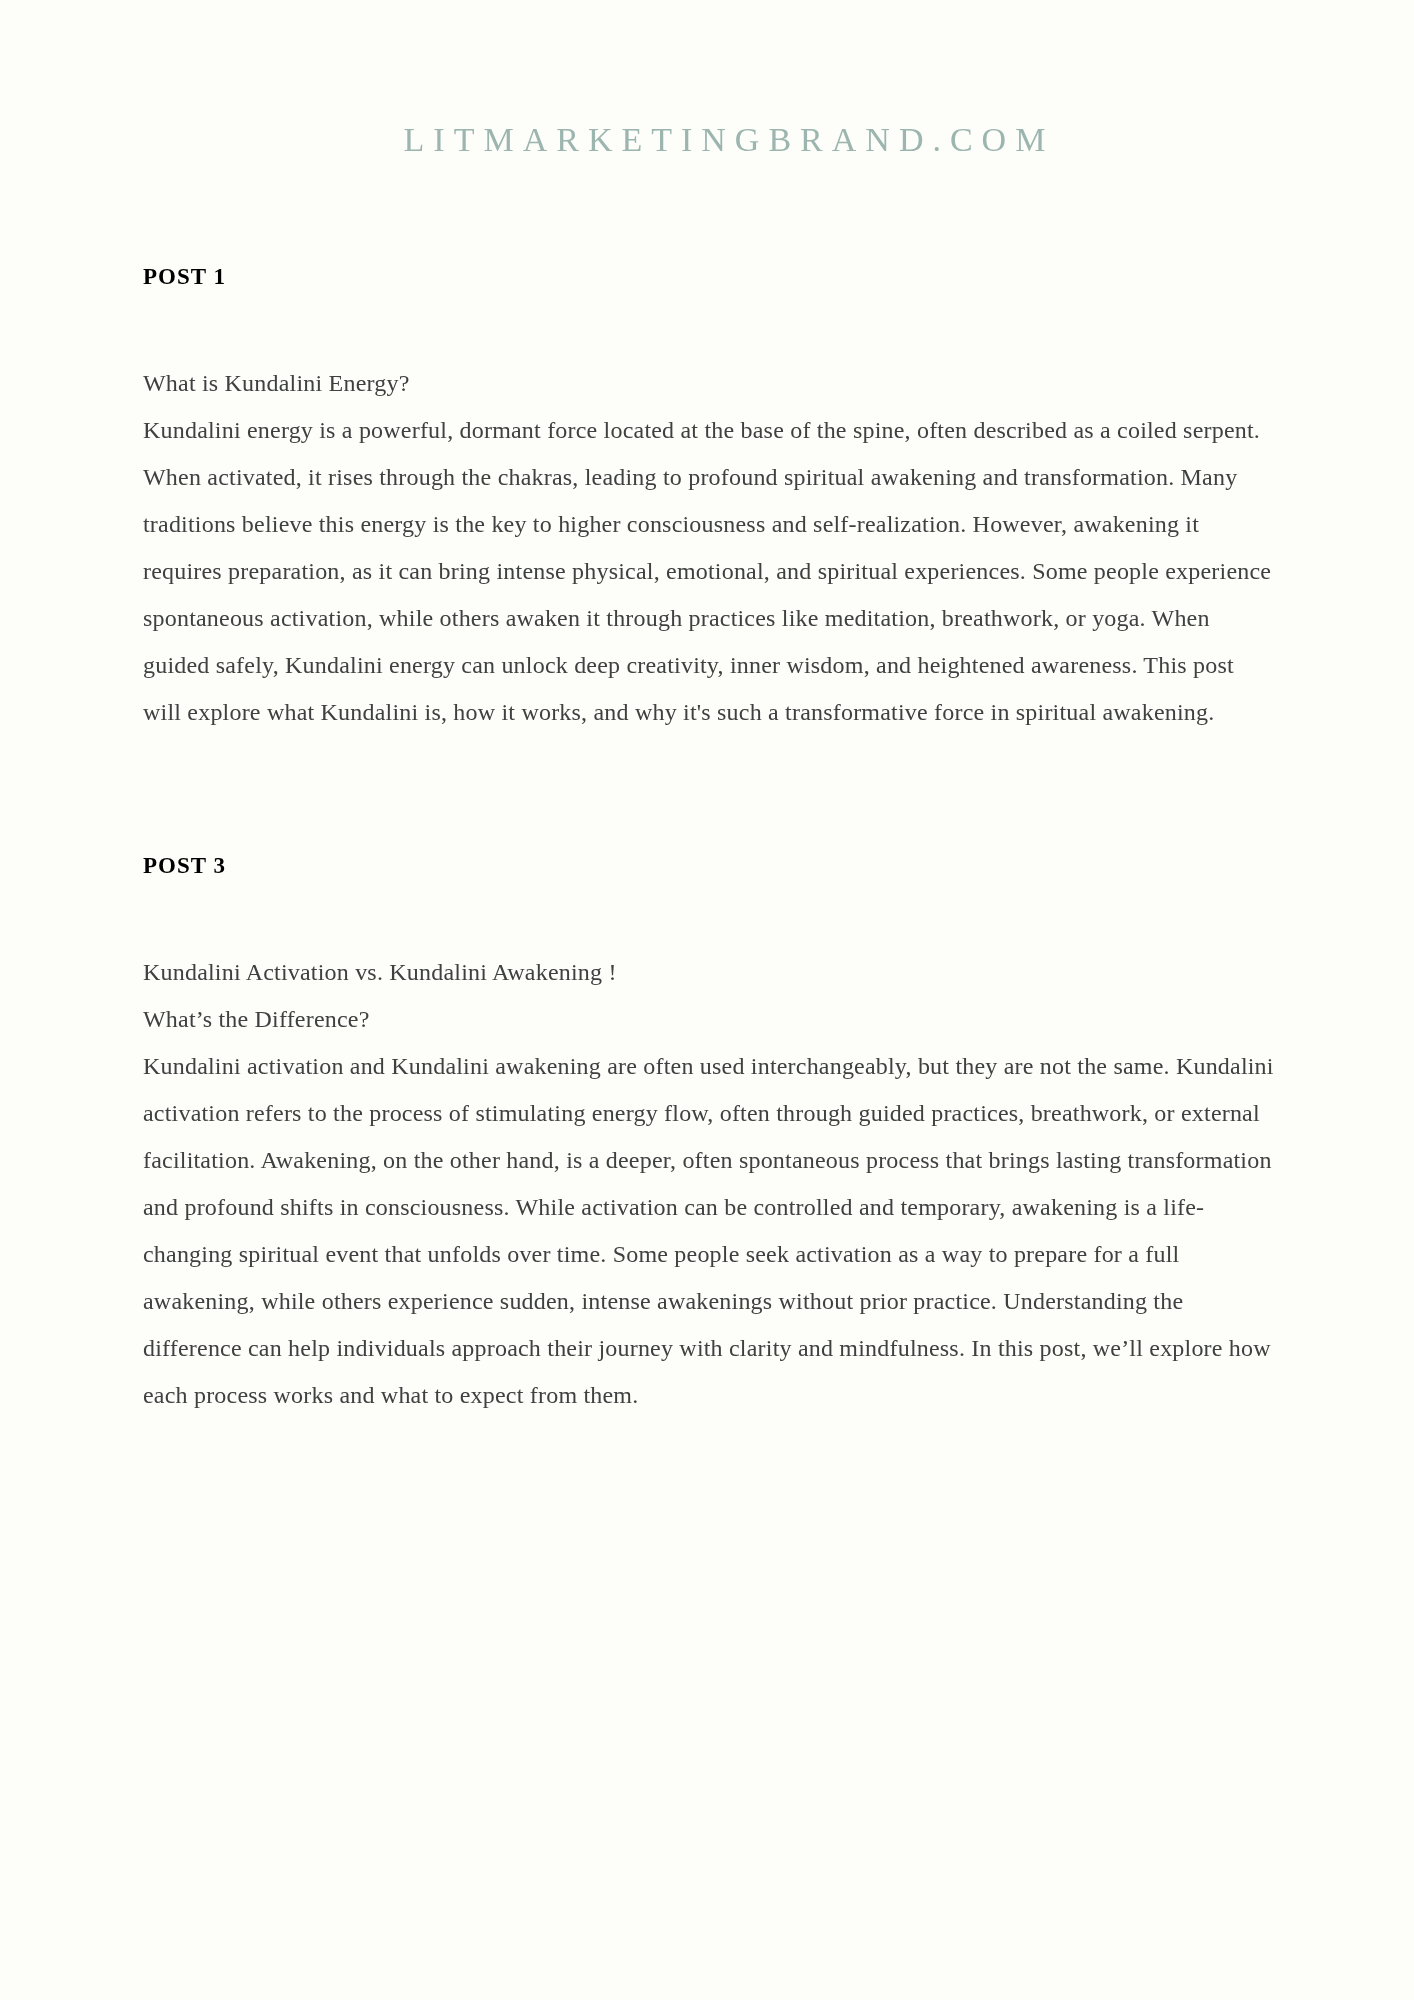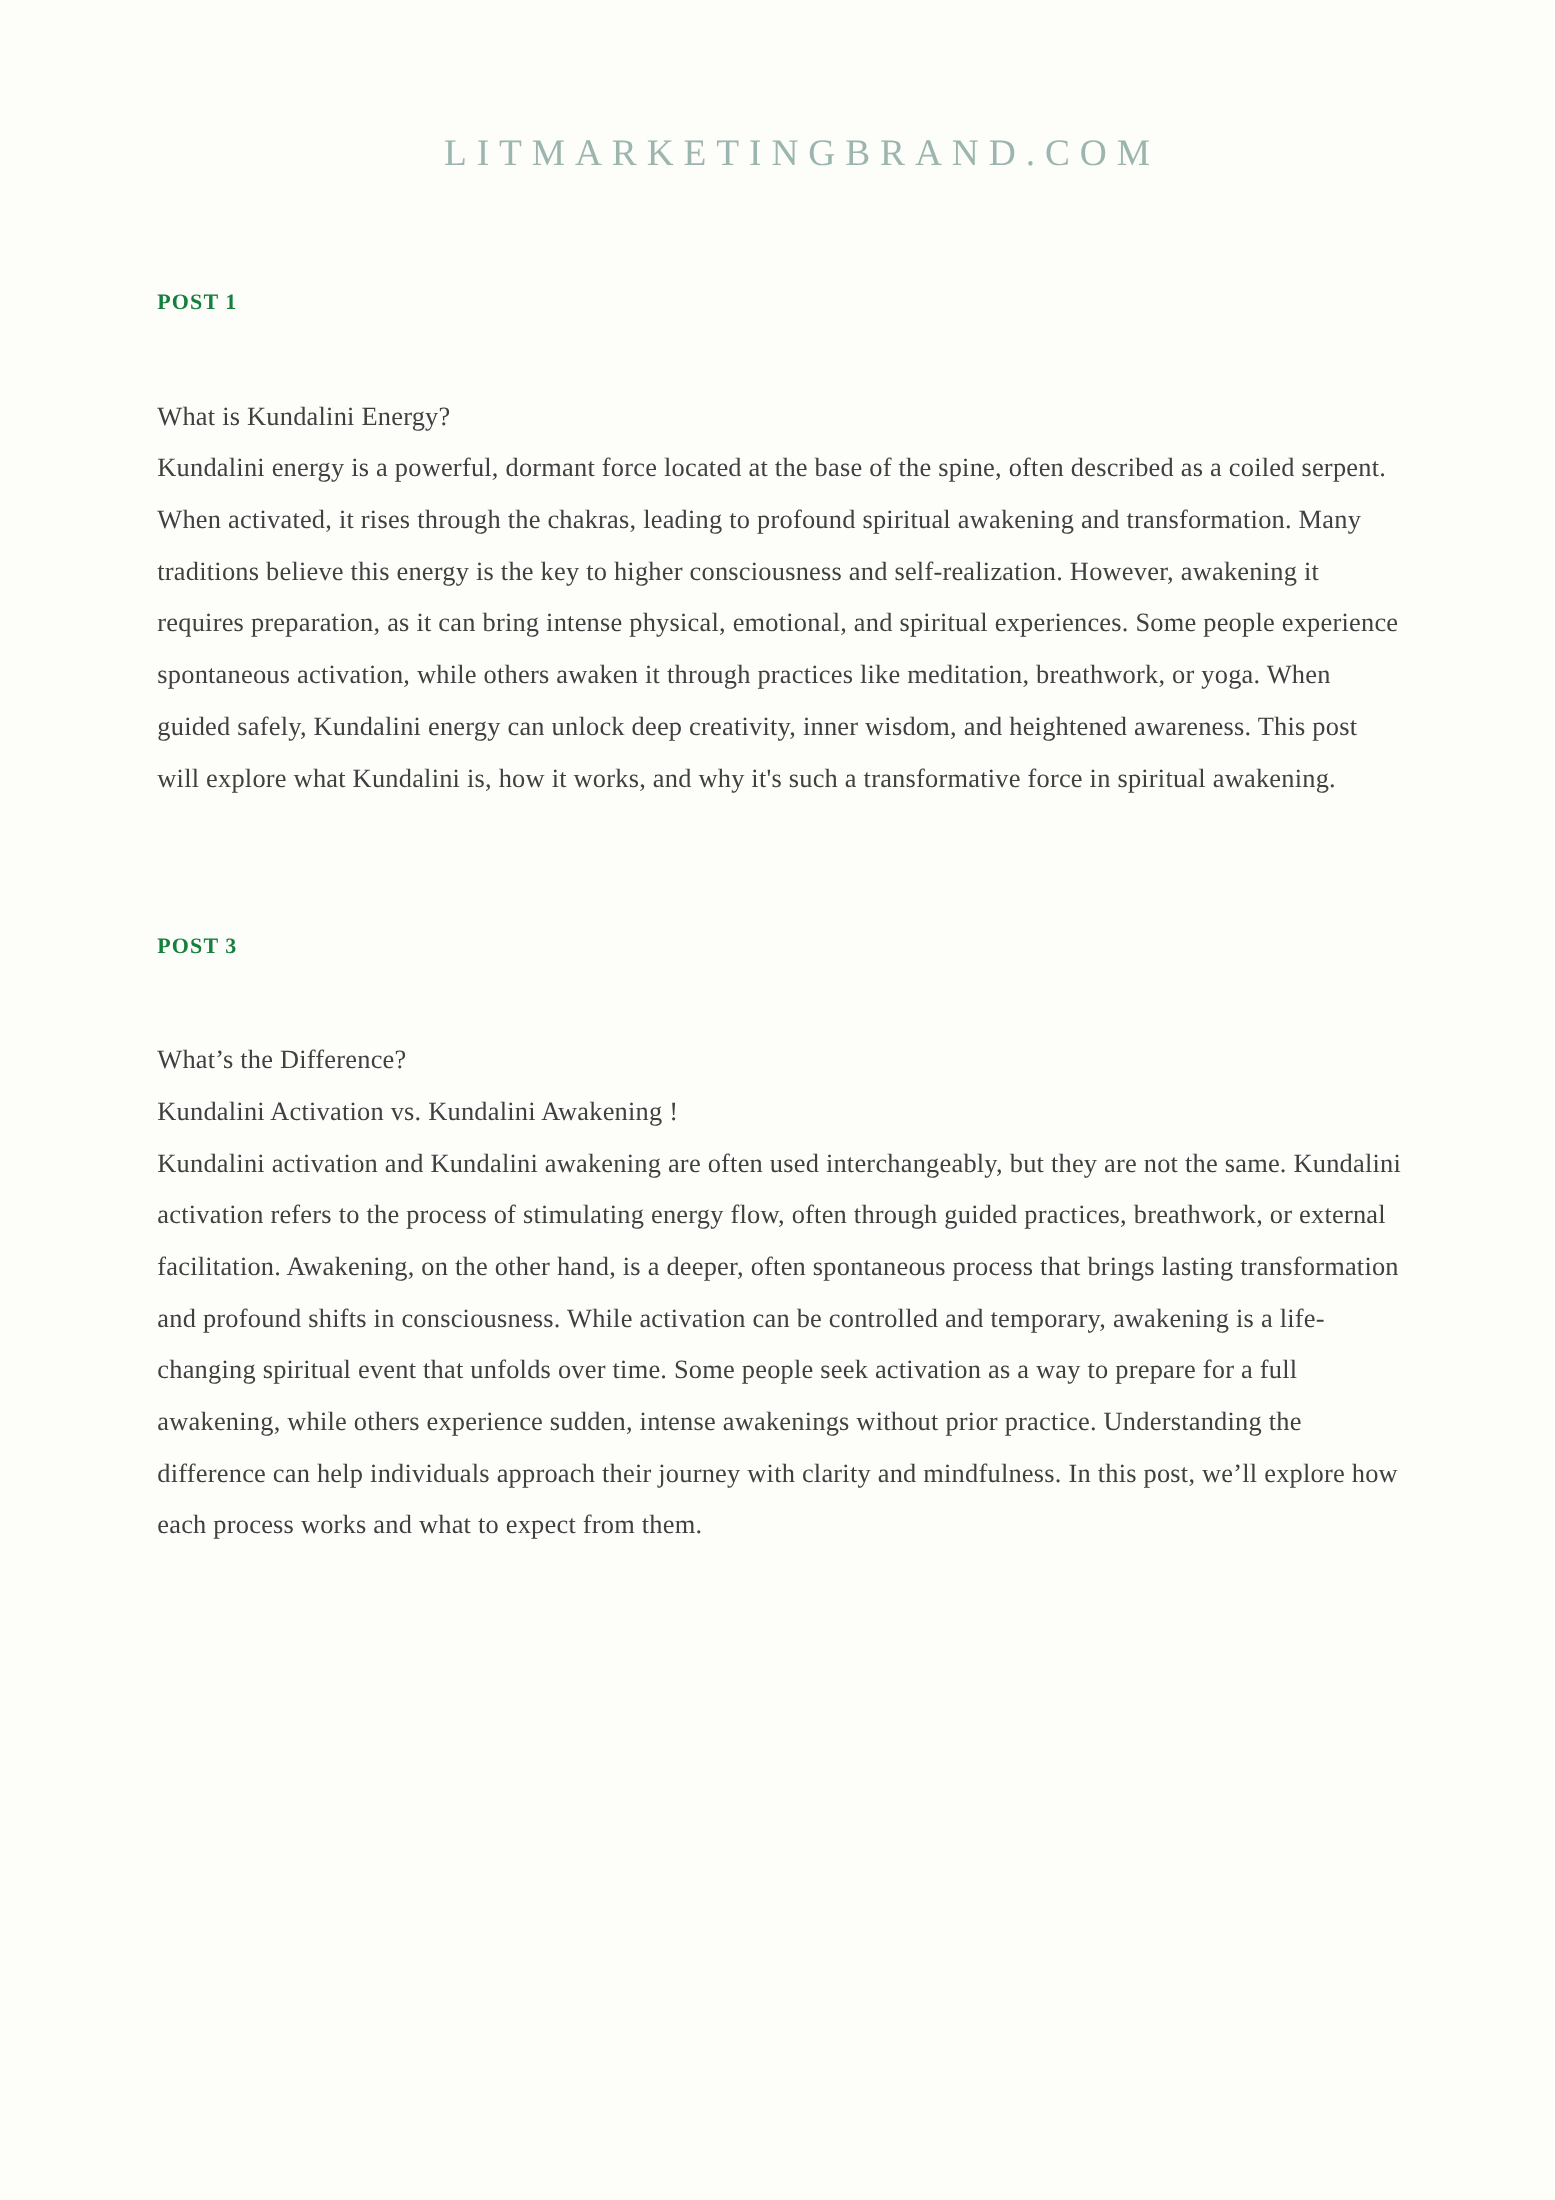--- a/index.html
+++ b/index.html
@@ -21,24 +21,24 @@
     margin: 0 0 100px 0;
     text-align: center;
     font-size: 34px;
     font-weight: 400;
     letter-spacing: 9px;
     color: #9cb6af;
     line-height: 1.3;
   }
   .post-label {
     margin: 0 0 68px 0;
-    font-size: 20px;
+    font-size: 23px;
     font-weight: 700;
     letter-spacing: 1px;
-    color: #15803d;
+    color: #000000;
     line-height: 1.3;
   }
   .post + .post { margin-top: 115px; }
   .post-text p {
     margin: 0;
     max-width: 1134px;
     font-size: 24px;
     line-height: 47px;
     letter-spacing: 0.2px;
     color: #3f4140;
@@ -55,19 +55,19 @@
     <h2 class="post-label">POST 1</h2>
     <div class="post-text">
       <p class="post-heading">What is Kundalini Energy?</p>
       <p class="post-body">Kundalini energy is a powerful, dormant force located at the base of the spine, often described as a coiled serpent. When activated, it rises through the chakras, leading to profound spiritual awakening and transformation. Many traditions believe this energy is the key to higher consciousness and self-realization. However, awakening it requires preparation, as it can bring intense physical, emotional, and spiritual experiences. Some people experience spontaneous activation, while others awaken it through practices like meditation, breathwork, or yoga. When guided safely, Kundalini energy can unlock deep creativity, inner wisdom, and heightened awareness. This post will explore what Kundalini is, how it works, and why it's such a transformative force in spiritual awakening.</p>
     </div>
   </section>
 
   <section class="post">
     <h2 class="post-label">POST 3</h2>
     <div class="post-text">
+      <p class="post-heading">Kundalini Activation vs. Kundalini Awakening !</p>
       <p class="post-heading">What’s the Difference?</p>
-      <p class="post-heading">Kundalini Activation vs. Kundalini Awakening !</p>
       <p class="post-body">Kundalini activation and Kundalini awakening are often used interchangeably, but they are not the same. Kundalini activation refers to the process of stimulating energy flow, often through guided practices, breathwork, or external facilitation. Awakening, on the other hand, is a deeper, often spontaneous process that brings lasting transformation and profound shifts in consciousness. While activation can be controlled and temporary, awakening is a life-changing spiritual event that unfolds over time. Some people seek activation as a way to prepare for a full awakening, while others experience sudden, intense awakenings without prior practice. Understanding the difference can help individuals approach their journey with clarity and mindfulness. In this post, we’ll explore how each process works and what to expect from them.</p>
     </div>
   </section>
 
 </div>
 
 </body></html>

